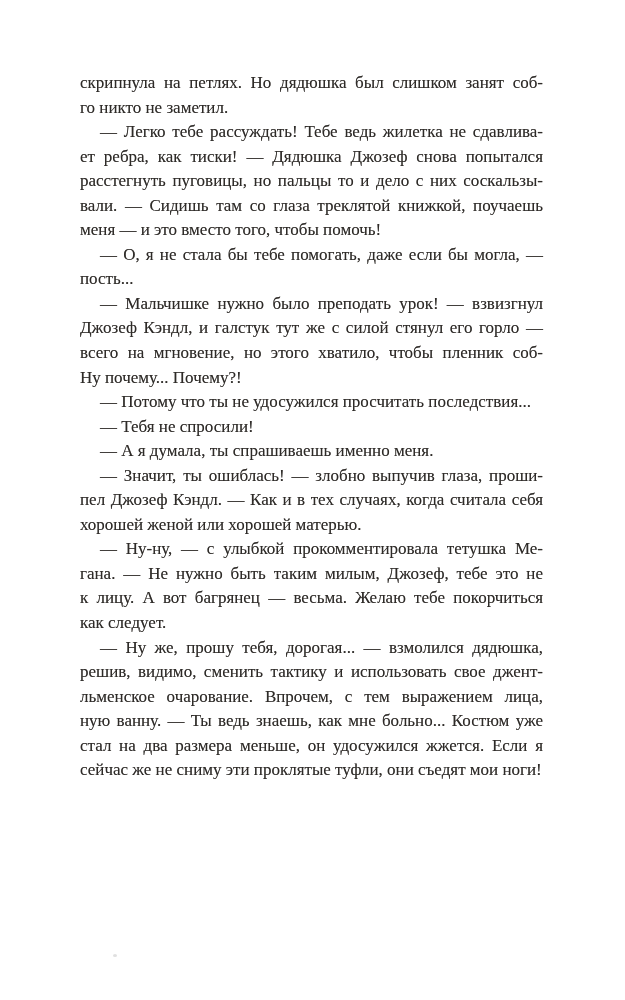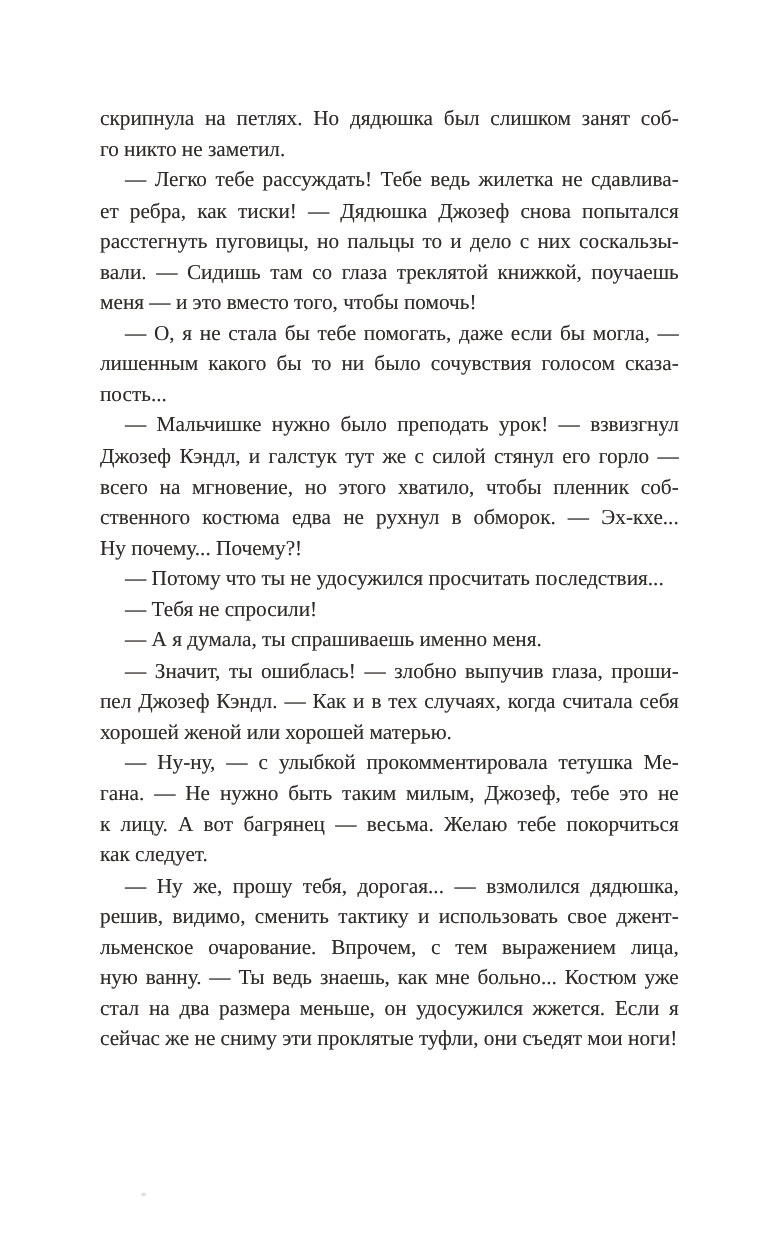--- a/index.html
+++ b/index.html
@@ -16,21 +16,20 @@
   .text-block {
     position: absolute;
     left: 80px;
     top: 71px;
     width: 463px;
     font-family: "Liberation Serif", "DejaVu Serif", serif;
     font-size: 17px;
     line-height: 24.55px;
     color: #2e2b28;
     text-shadow: 0 0 0.4px rgba(46, 43, 40, 0.45);
-    margin-top: 12px;
   }
   .line {
     text-align: justify;
     text-align-last: justify;
     white-space: normal;
   }
   .line.last {
     text-align: right;
     text-align-last: left;
   }
@@ -54,26 +53,24 @@
 <div class="page" style="background: rgb(255, 255, 255);">
   <div class="text-block" style="color: rgb(46, 43, 40);">
       <div class="line">скрипнула на петлях. Но дядюшка был слишком занят соб-</div>
       <div class="line last">го никто не заметил.</div>
       <div class="line first">— Легко тебе рассуждать! Тебе ведь жилетка не сдавлива-</div>
       <div class="line">ет ребра, как тиски! — Дядюшка Джозеф снова попытался</div>
       <div class="line">расстегнуть пуговицы, но пальцы то и дело с них соскальзы-</div>
       <div class="line">вали. — Сидишь там со глаза треклятой книжкой, поучаешь</div>
       <div class="line last">меня — и это вместо того, чтобы помочь!</div>
       <div class="line first">— О, я не стала бы тебе помогать, даже если бы могла, —</div>
-      <div class="line">лишенным какого бы то ни было сочувствия голосом сказа-</div>
       <div class="line last">пость...</div>
       <div class="line first">— Мальчишке нужно было преподать урок! — взвизгнул</div>
       <div class="line">Джозеф Кэндл, и галстук тут же с силой стянул его горло —</div>
       <div class="line">всего на мгновение, но этого хватило, чтобы пленник соб-</div>
-      <div class="line">ственного костюма едва не рухнул в обморок. — Эх-кхе...</div>
       <div class="line last">Ну почему... Почему?!</div>
       <div class="line first last">— Потому что ты не удосужился просчитать последствия...</div>
       <div class="line first last">— Тебя не спросили!</div>
       <div class="line first last">— А я думала, ты спрашиваешь именно меня.</div>
       <div class="line first">— Значит, ты ошиблась! — злобно выпучив глаза, проши-</div>
       <div class="line">пел Джозеф Кэндл. — Как и в тех случаях, когда считала себя</div>
       <div class="line last">хорошей женой или хорошей матерью.</div>
       <div class="line first">— Ну-ну, — с улыбкой прокомментировала тетушка Ме-</div>
       <div class="line">гана. — Не нужно быть таким милым, Джозеф, тебе это не</div>
       <div class="line">к лицу. А вот багрянец — весьма. Желаю тебе покорчиться</div>

